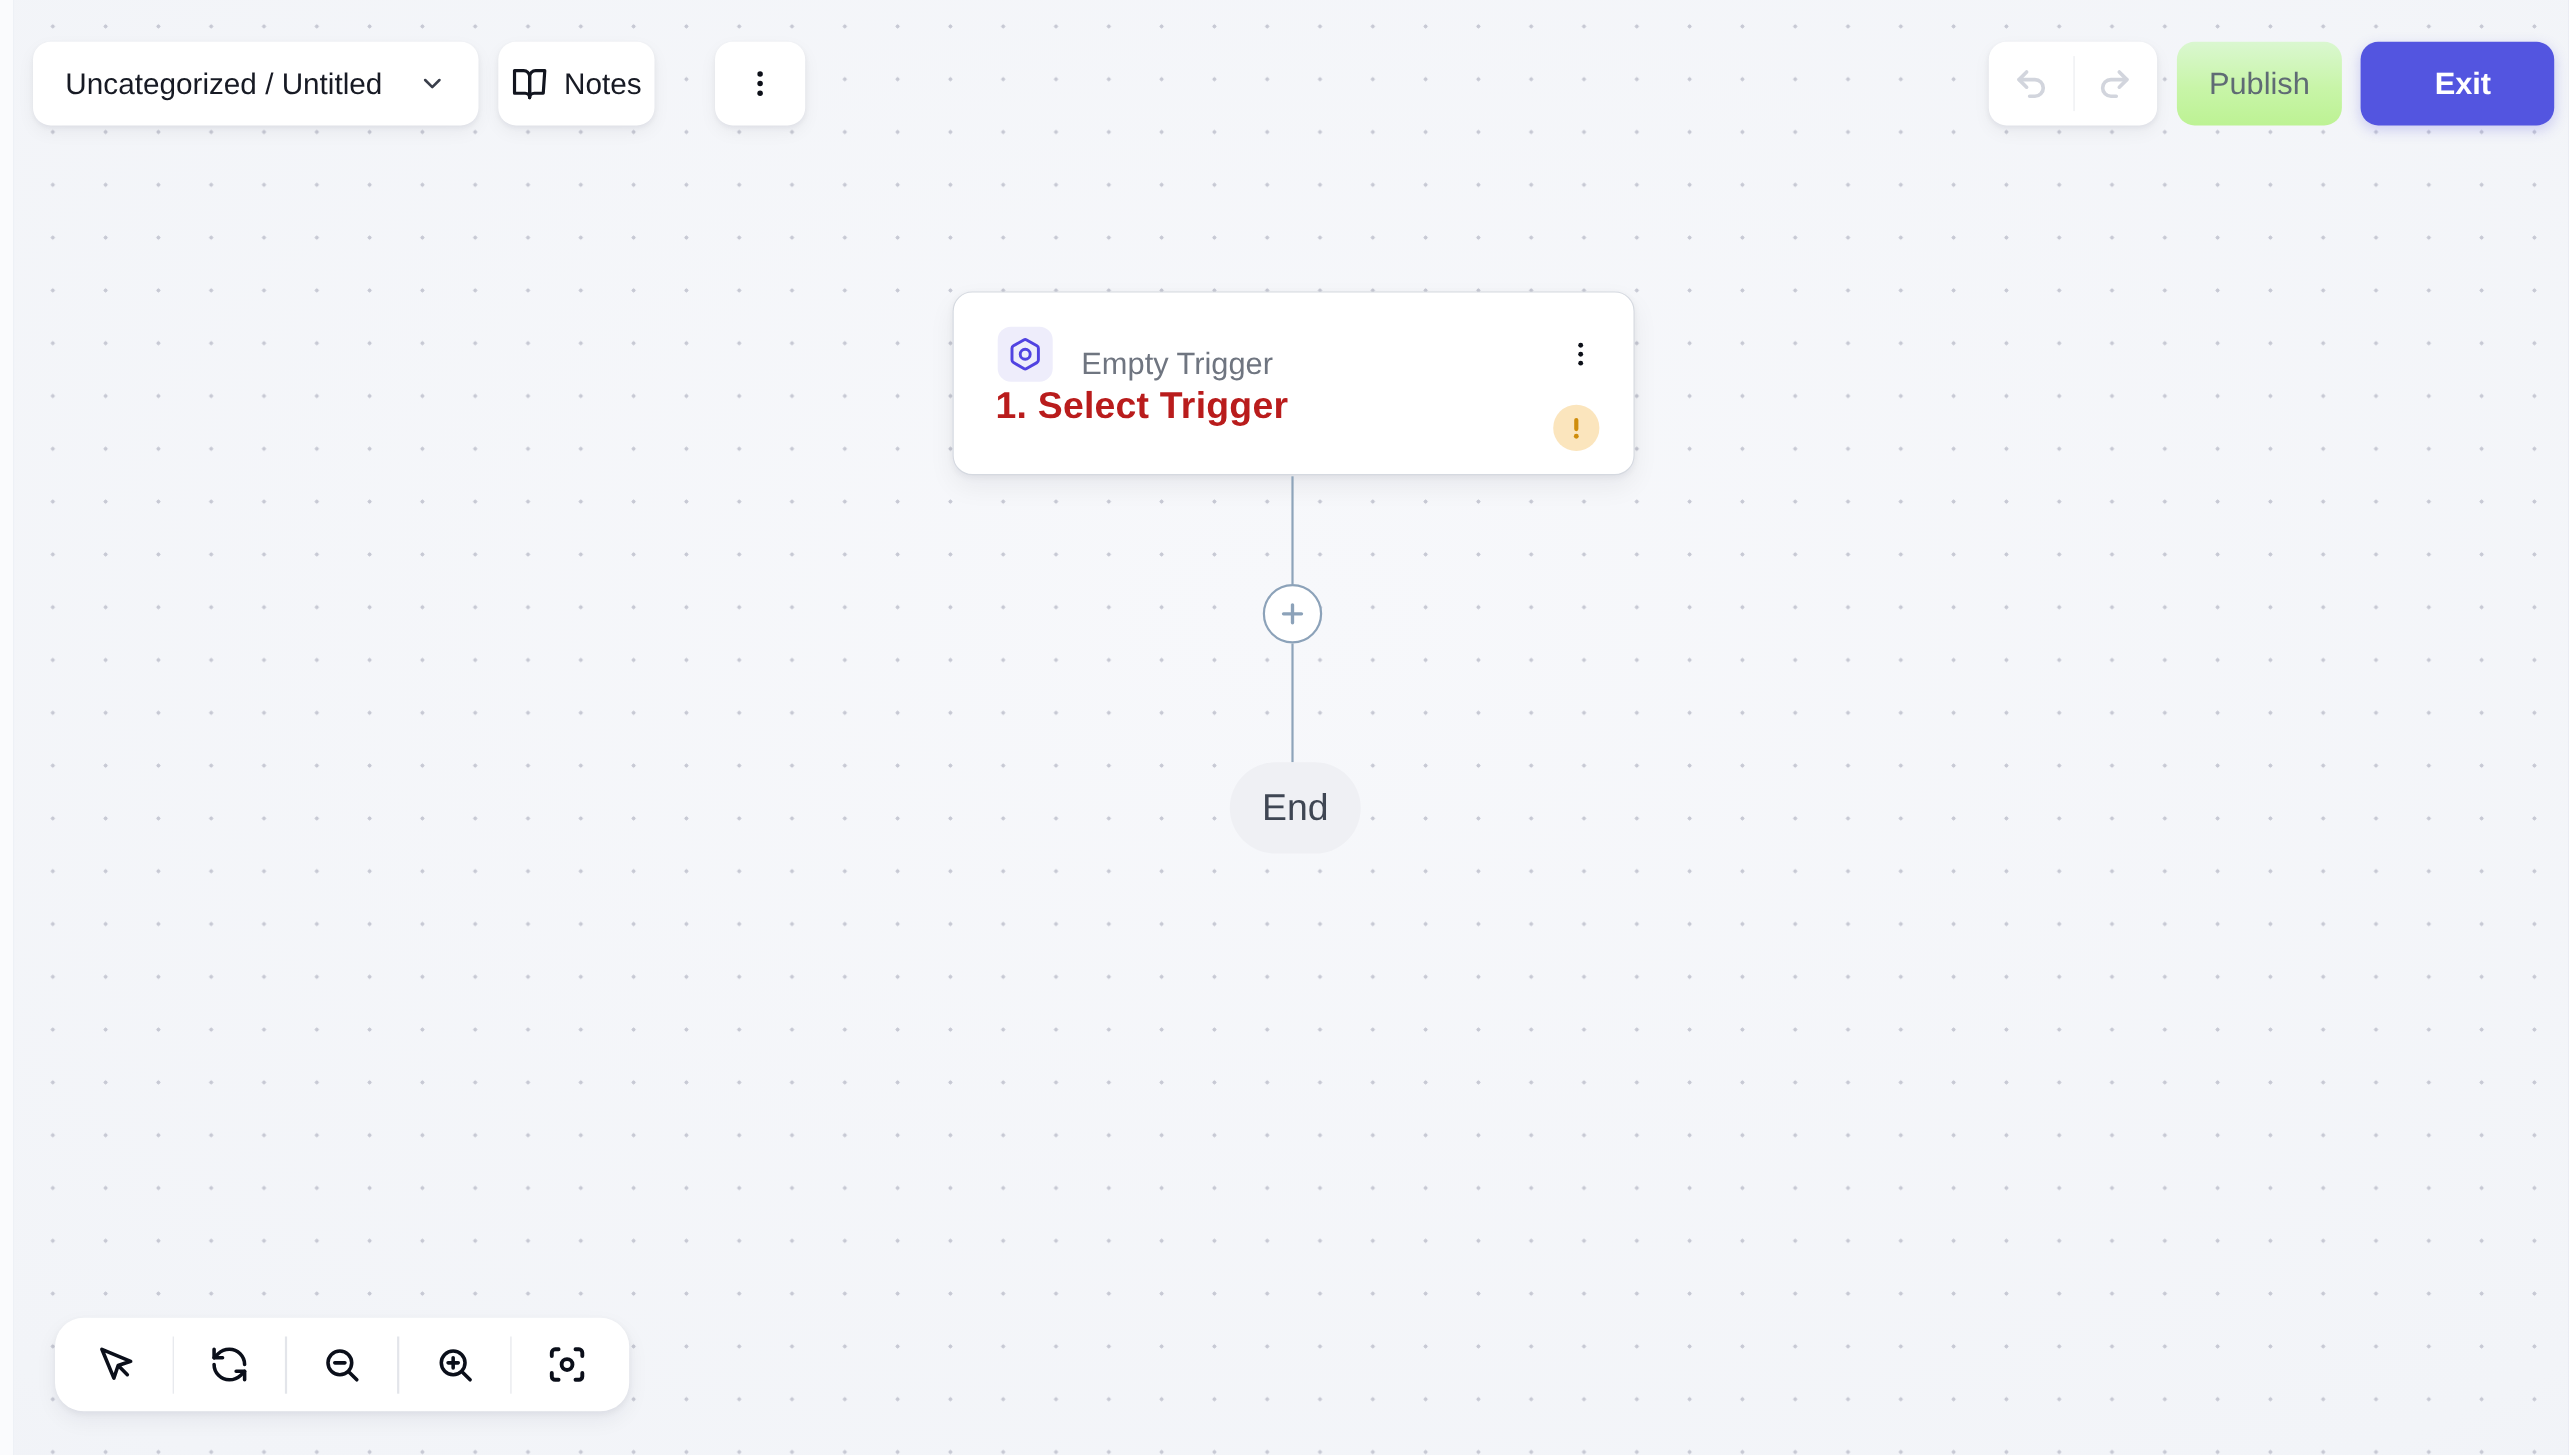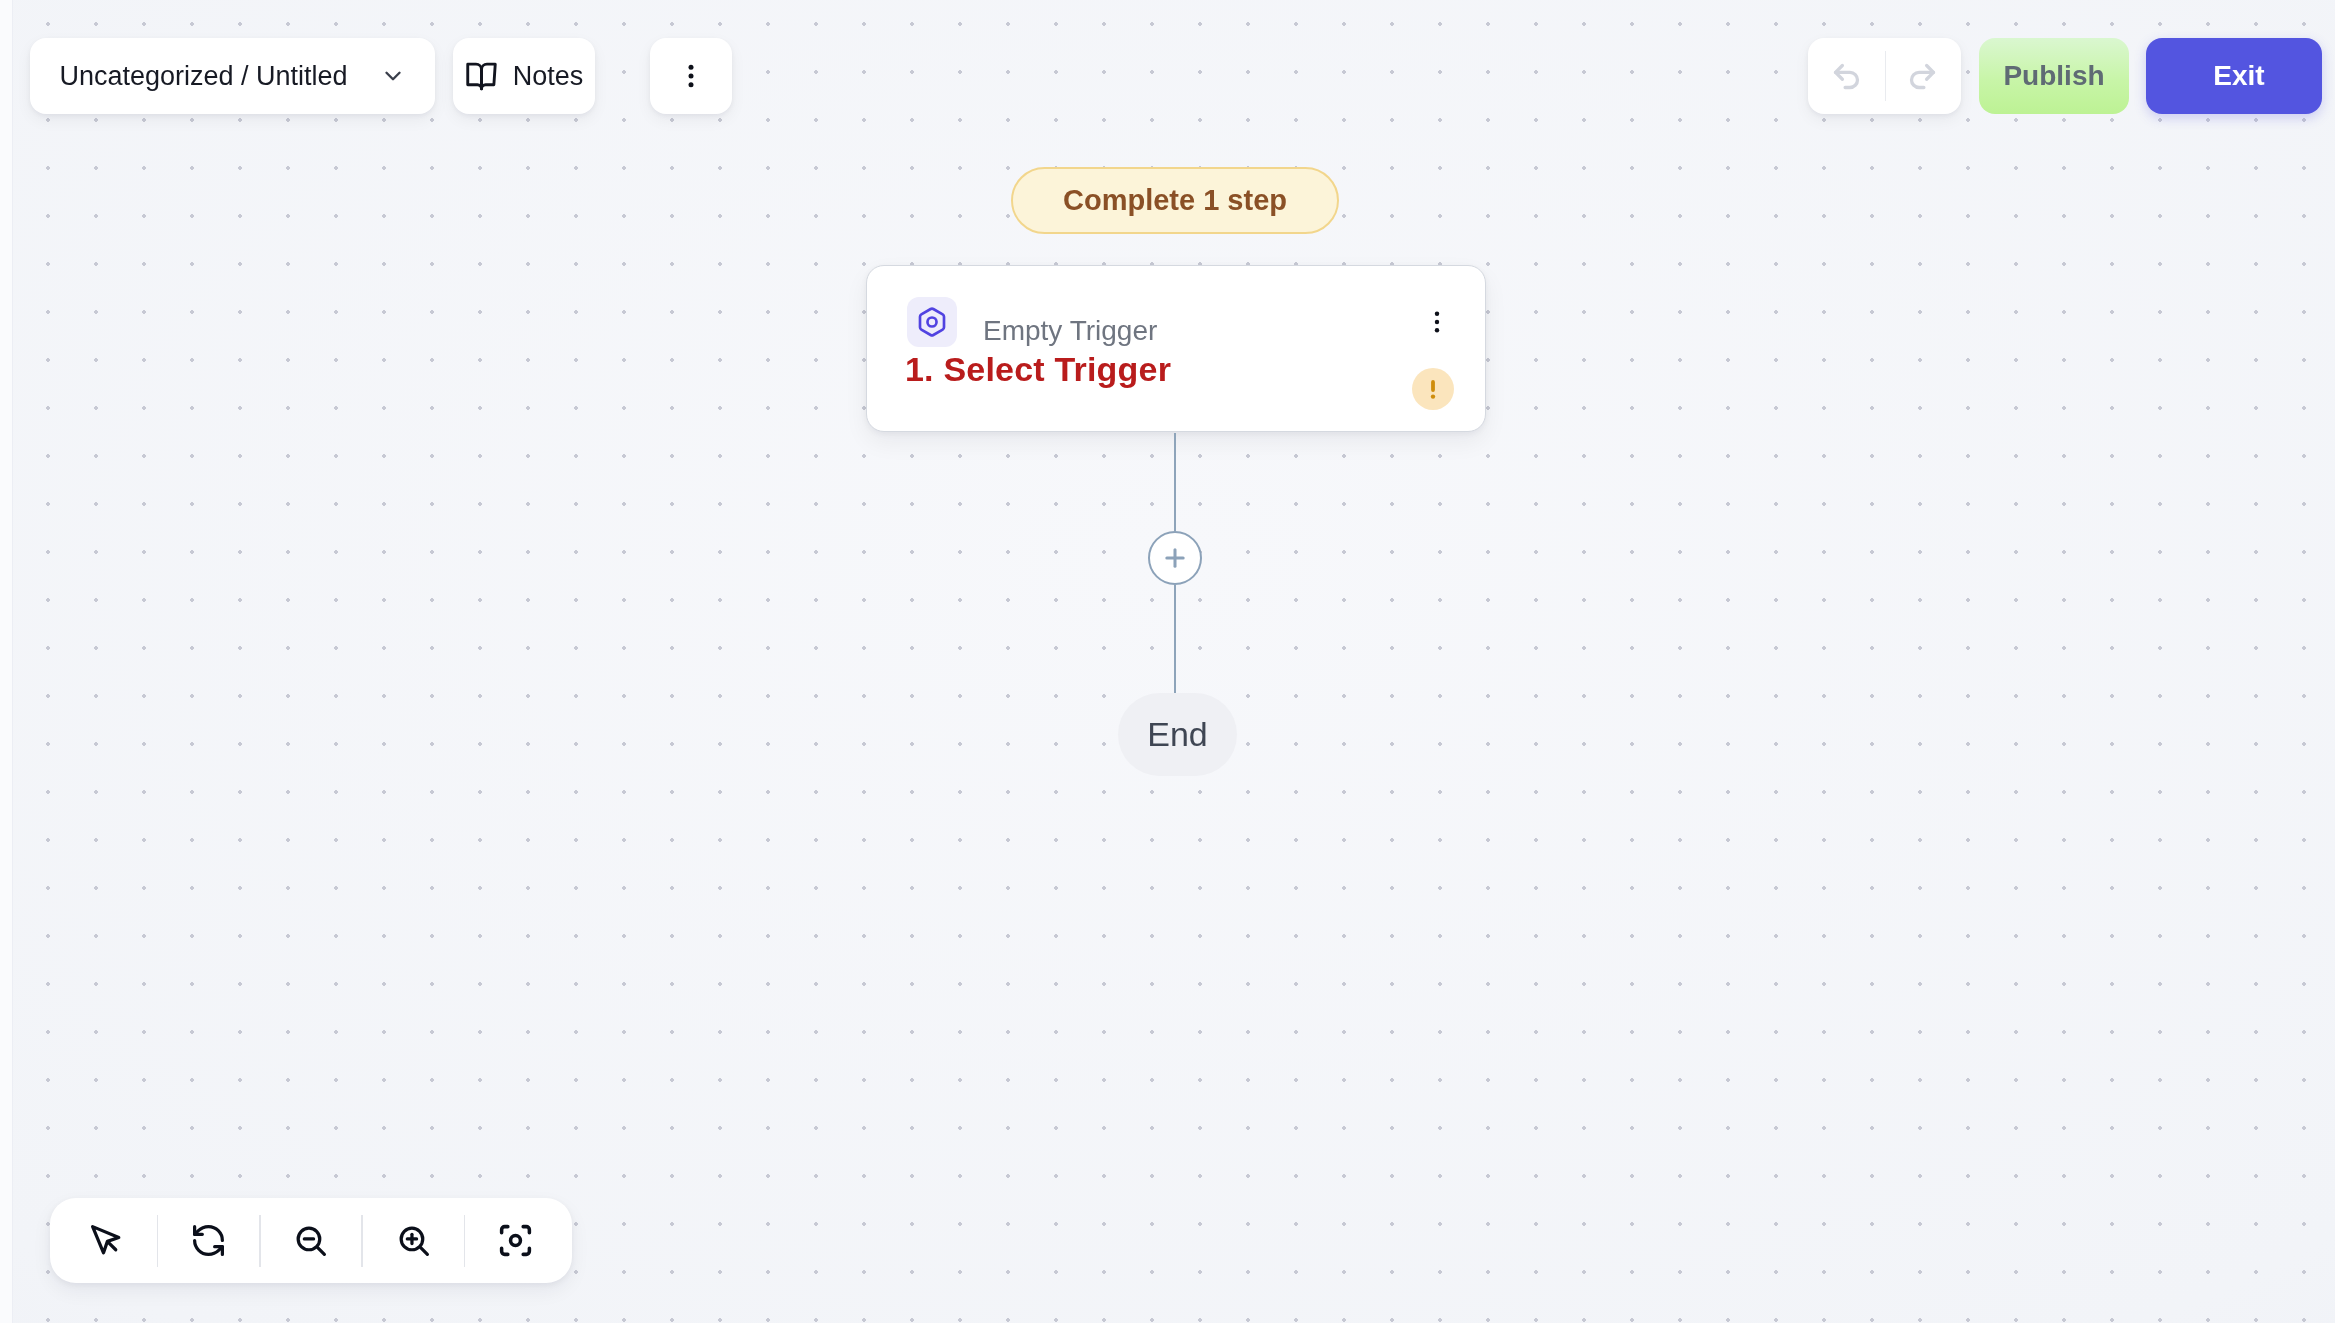--- a/index.html
+++ b/index.html
@@ -27,21 +27,21 @@
     display:flex;align-items:center;justify-content:center;
     color:#171a24;cursor:pointer;
   }
   #project-selector{left:30px;width:405px;gap:32px;font-size:27px;}
   #notes-button{left:453px;width:142px;gap:15px;font-size:27px;}
   #more-button{left:650px;width:82px;}
   #undo-redo{left:1808px;width:153px;padding:0;cursor:default;}
   .half{flex:1;height:100%;display:flex;align-items:center;justify-content:center;}
   #undo-redo .sep{position:absolute;left:50%;top:13px;bottom:13px;width:1.5px;background:#e9ebef;}
   #publish-button{
-    left:1979px;width:150px;font-size:28px;font-weight:700;color:#5f6b74;
+    left:1979px;width:150px;font-size:28px;font-weight:400;color:#5f6b74;
     background:linear-gradient(180deg,#daf7d0 0%,#c8f5a8 55%,#bdf294 100%);
     box-shadow:none;
   }
   #exit-button{
     left:2146px;width:176px;font-size:28px;font-weight:700;color:#ffffff;
     background:#5355e0;box-shadow:0 4px 12px rgba(83,85,224,.25);padding-left:16px;
   }
   .icon{display:flex;align-items:center;justify-content:center;}
   
   #incomplete-badge{
@@ -145,23 +145,20 @@
   </div>
 
   <button class="hbtn" id="publish-button" style="border:none;">
     <span>Publish</span>
   </button>
 
   <button class="hbtn" id="exit-button" style="border:none;">
     <span>Exit</span>
   </button>
 
-  <div id="incomplete-badge">
-    <span>Complete 1 step</span>
-  </div>
 
   <div id="trigger-card">
     <div class="card-row1">
       <span class="trigger-icon-box">
         <span class="icon">
           <svg width="32" height="32" viewBox="0 0 24 24" fill="none" stroke="#5143e1" stroke-width="2" stroke-linecap="round" stroke-linejoin="round">
               <path d="M21 16V8a2 2 0 0 0-1-1.73l-7-4a2 2 0 0 0-2 0l-7 4A2 2 0 0 0 3 8v8a2 2 0 0 0 1 1.73l7 4a2 2 0 0 0 2 0l7-4A2 2 0 0 0 21 16z"></path>
               <circle cx="12" cy="12" r="3.4"></circle>
             </svg>
         </span>

